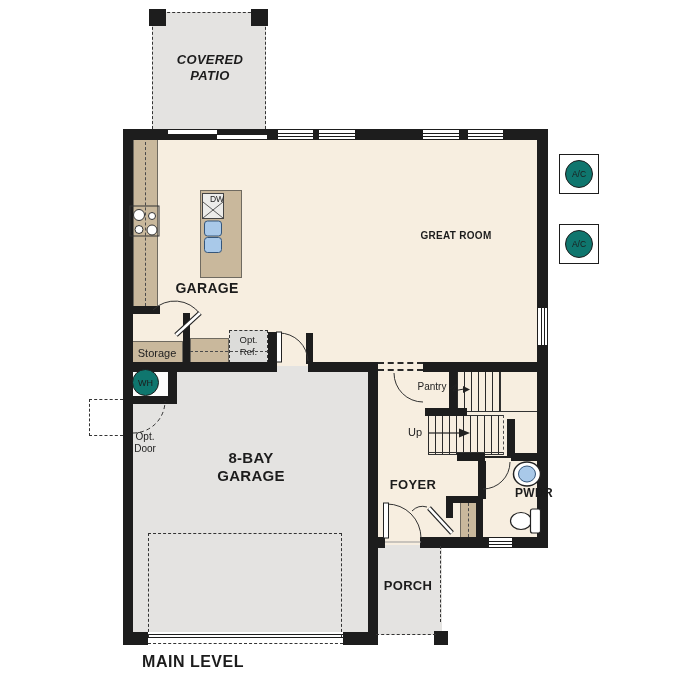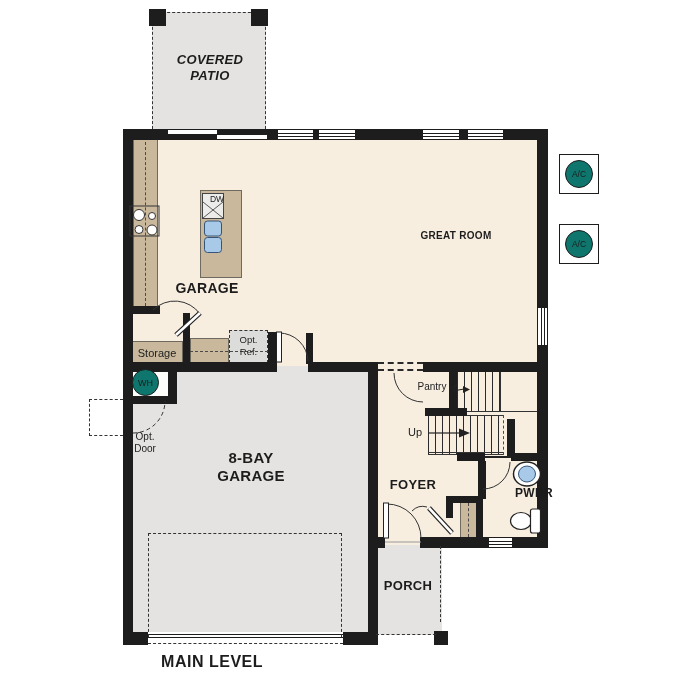--- a/index.html
+++ b/index.html
@@ -198,14 +198,14 @@
   <div class="lbl" style="left:204px;top:449px;width:94px;font-size:15px;">8-BAY GARAGE</div>
   <div class="lbl" style="left:387px;top:477px;width:52px;font-size:13px;">FOYER</div>
   <div class="lbl" style="left:381px;top:578px;width:54px;font-size:13px;">PORCH</div>
   <div class="lbl" style="left:491px;top:486px;width:46px;font-size:12px;margin-left:20px;">PWDR</div>
   <div class="lbl sm" style="left:132px;top:347px;width:50px;font-size:11px;">Storage</div>
   <div class="lbl sm" style="left:410px;top:381px;width:44px;font-size:10px;">Pantry</div>
   <div class="lbl sm" style="left:405px;top:426px;width:20px;font-size:11px;">Up</div>
   <div class="lbl sm" style="left:232px;top:334px;width:33px;font-size:9.5px;line-height:1.25;">Opt. Ref.</div>
   <div class="lbl sm" style="left:127px;top:431px;width:36px;font-size:10px;line-height:1.15;">Opt. Door</div>
   <div class="lbl sm" style="left:207px;top:194px;width:20px;font-size:8.5px;">DW</div>
-  <div class="lbl" style="left:123px;top:652px;width:140px;font-size:16px;text-align:right;letter-spacing:.5px;">MAIN LEVEL</div>
+  <div class="lbl" style="left:123px;top:652px;width:140px;font-size:16px;text-align:center;letter-spacing:.5px;">MAIN LEVEL</div>
 </div>
 
 </body></html>

